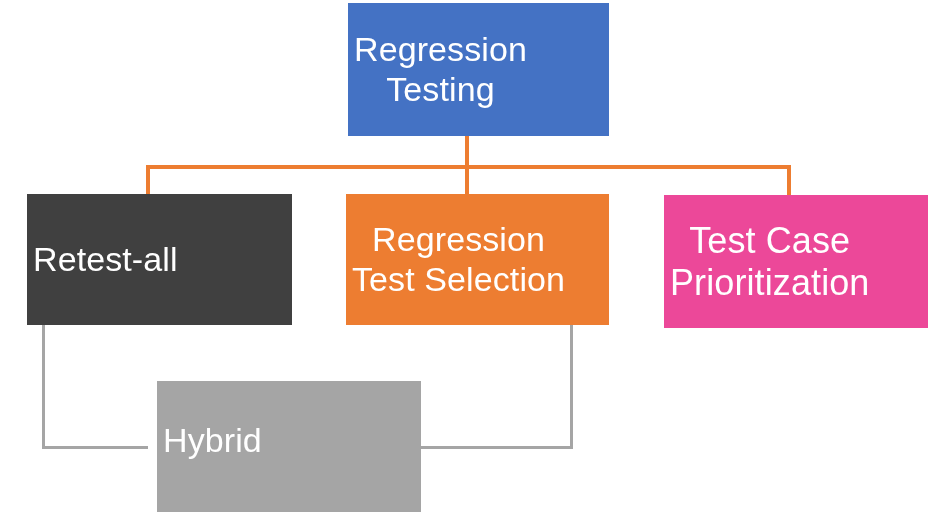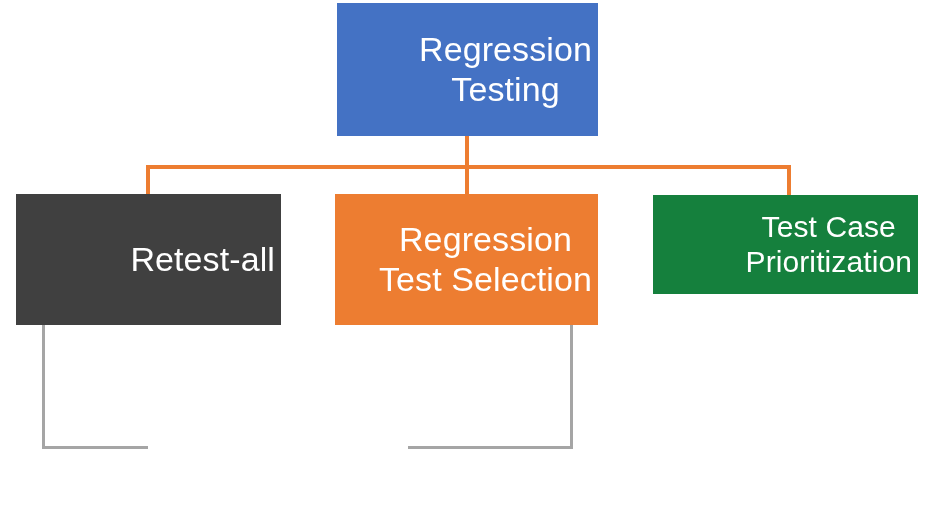--- a/index.html
+++ b/index.html
@@ -15,29 +15,30 @@
     position: relative;
     width: 928px;
     height: 523px;
     background: #ffffff;
     overflow: hidden;
   }
   .node {
     position: absolute;
     display: flex;
     align-items: center;
-    justify-content: flex-end;
+    justify-content: flex-start;
     text-align: center;
     color: #ffffff;
     font-weight: 400;
     line-height: 1.16;
     letter-spacing: 0.1px;
     box-sizing: border-box;
     padding: 2px 6px;
     z-index: 3;
+    margin-left: 11px;
   }
   .node-root {
     left: 337px;
     top: 3px;
     width: 261px;
     height: 133px;
     background: #4472C4;
     font-size: 34px;
   }
   .node-retest {
@@ -53,23 +54,23 @@
     top: 194px;
     width: 263px;
     height: 131px;
     background: #ED7D31;
     font-size: 34px;
   }
   .node-tcp {
     left: 653px;
     top: 195px;
     width: 265px;
-    height: 99px;
-    background: #15803d;
-    font-size: 30px;
+    height: 133px;
+    background: #ec4899;
+    font-size: 36px;
   }
   .node-hybrid {
     left: 146px;
     top: 381px;
     width: 264px;
     height: 131px;
     background: #A5A5A5;
     font-size: 34px;
     align-items: flex-start;
     padding-top: 40px;
@@ -170,14 +171,17 @@
   <div class="node node-rts">
     <span class="node-label">Regression
 Test Selection</span>
   </div>
 
   <div class="node node-tcp">
     <span class="node-label">Test Case
 Prioritization</span>
   </div>
 
+  <div class="node node-hybrid">
+    <span class="node-label">Hybrid</span>
+  </div>
 
 </div>
 
 </body></html>

